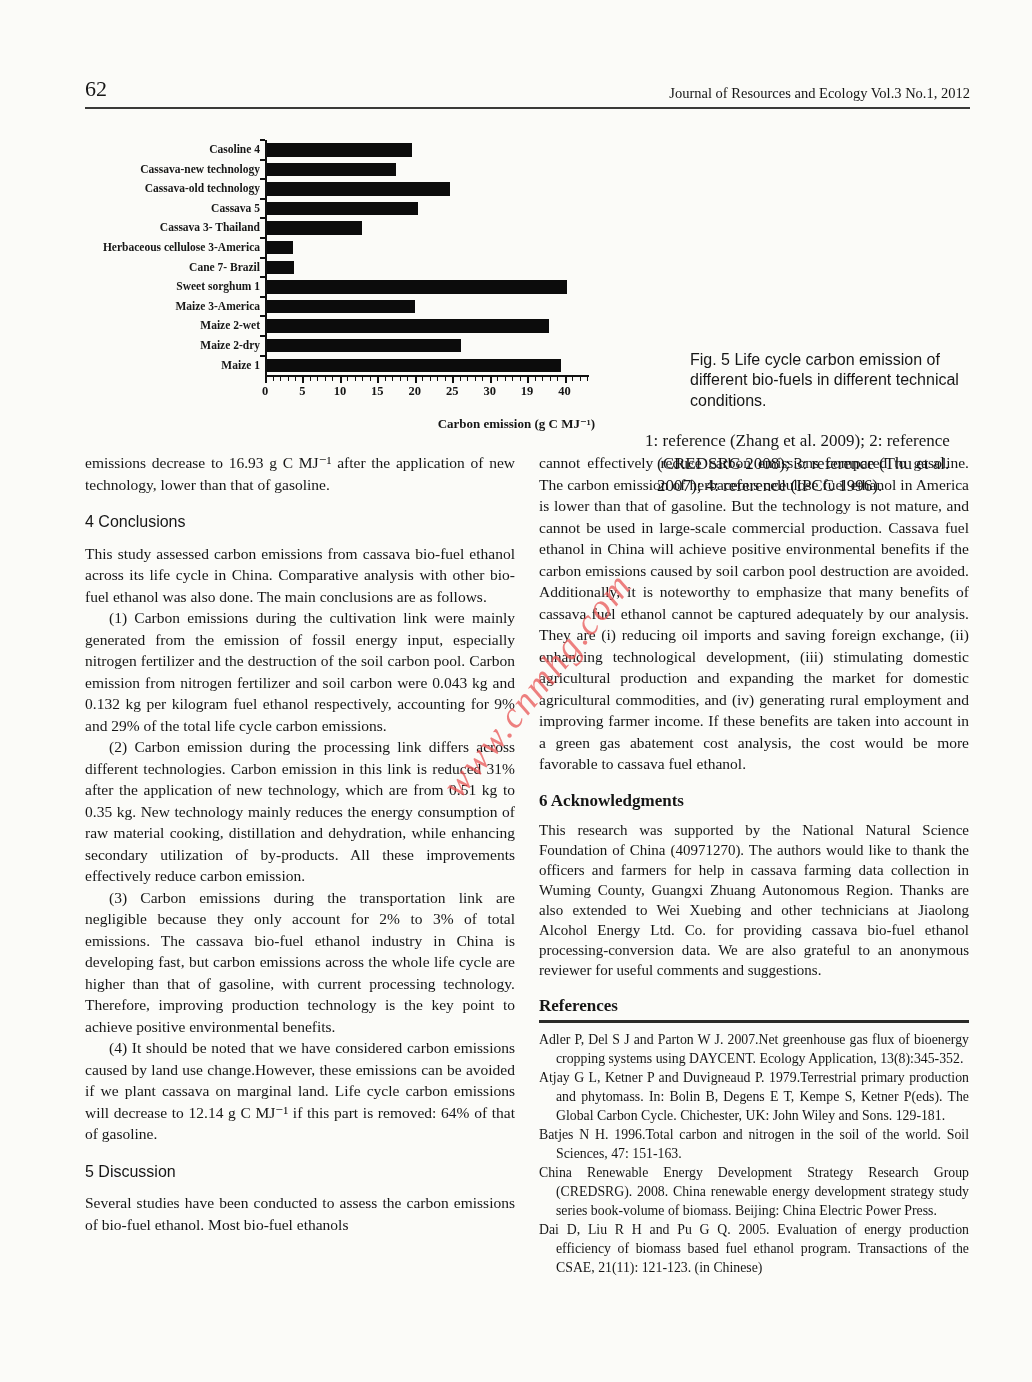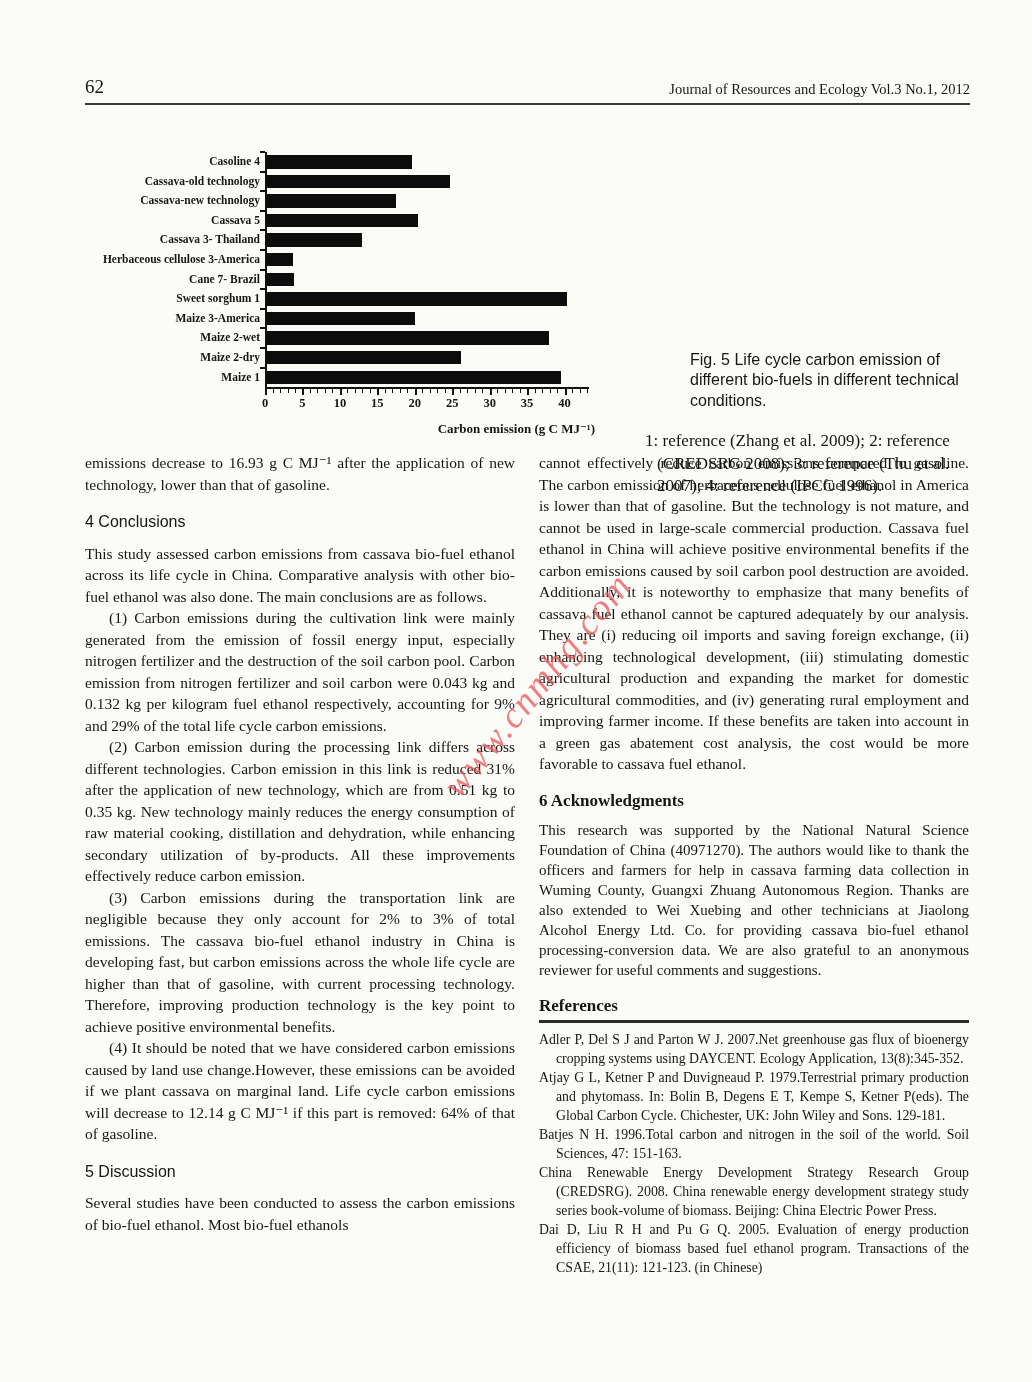--- a/index.html
+++ b/index.html
@@ -13,38 +13,38 @@
     overflow:hidden;
   }
 
   
   .header{
     position:absolute;top:76px;left:85px;right:62px;
     display:flex;justify-content:space-between;align-items:flex-end;
     border-bottom:2.5px solid #3a3a38;
     padding-bottom:5px;
   }
-  .pagenum{font-size:19px;}
+  .pagenum{font-size:22px;}
   .journal{font-size:14.5px;}
 
   
-  .figure{position:absolute;top:152px;left:90px;}
+  .figure{position:absolute;top:140px;left:90px;}
   .crow{display:flex;height:19.6px;}
   .clbl{
     width:170px;text-align:right;padding-right:5px;
     font-weight:bold;font-size:11.5px;line-height:19.6px;white-space:nowrap;
   }
   .ctrack{position:relative;width:322px;border-left:2px solid #111;}
   .ctrack::before{content:"";position:absolute;left:-7px;top:-1px;width:5px;height:2px;background:#111;}
   .cbar{position:absolute;left:0;top:3px;height:13.5px;}
   .xaxis{position:relative;margin-left:175px;width:324px;border-top:2px solid #111;height:24px;}
   .tick{position:absolute;top:0;width:1px;height:4px;background:#111;}
   .tick.major{height:6px;width:2px;}
   .tlab{position:absolute;top:7px;transform:translateX(-50%);font-weight:bold;font-size:12.5px;}
-  .xlabel{margin-left:175px;width:330px;text-align:right;font-weight:bold;font-size:13px;margin-top:8px;}
+  .xlabel{margin-left:175px;width:330px;text-align:right;font-weight:bold;font-size:13px;margin-top:15px;}
 
   .fig-caption{position:absolute;top:350px;left:645px;width:340px;}
   .fig-caption .cap{
     font-family:"Liberation Sans","DejaVu Sans",sans-serif;
     font-size:16px;line-height:1.28;margin-left:45px;
   }
   .fig-caption .note{
     font-size:17px;line-height:1.32;margin-top:19px;
     padding-left:12px;text-indent:-12px;
   }
@@ -93,29 +93,29 @@
 
   <div class="figure">
     <div id="chartRows">
         <div class="crow">
           <span class="clbl">Casoline 4</span>
           <div class="ctrack">
             <div class="cbar" style="width: 144.5px; background: rgb(12, 12, 12);"></div>
           </div>
         </div>
         <div class="crow">
+          <span class="clbl">Cassava-new technology</span>
+          <div class="ctrack">
+            <div class="cbar" style="width: 128.8px; background: rgb(12, 12, 12);"></div>
+          </div>
+        </div>
+        <div class="crow">
           <span class="clbl">Cassava-old technology</span>
           <div class="ctrack">
             <div class="cbar" style="width: 182.7px; background: rgb(12, 12, 12);"></div>
-          </div>
-        </div>
-        <div class="crow">
-          <span class="clbl">Cassava-new technology</span>
-          <div class="ctrack">
-            <div class="cbar" style="width: 128.8px; background: rgb(12, 12, 12);"></div>
           </div>
         </div>
         <div class="crow">
           <span class="clbl">Cassava 5</span>
           <div class="ctrack">
             <div class="cbar" style="width: 151.3px; background: rgb(12, 12, 12);"></div>
           </div>
         </div>
         <div class="crow">
           <span class="clbl">Cassava 3- Thailand</span>
@@ -211,21 +211,21 @@
         <div class="tick" style="left: 307px;"></div>
         <div class="tick" style="left: 314.5px;"></div>
         <div class="tick" style="left: 322px;"></div>
         <div class="tlab" style="left: 0px;">0</div>
         <div class="tlab" style="left: 37.4px;">5</div>
         <div class="tlab" style="left: 74.9px;">10</div>
         <div class="tlab" style="left: 112.3px;">15</div>
         <div class="tlab" style="left: 149.8px;">20</div>
         <div class="tlab" style="left: 187.2px;">25</div>
         <div class="tlab" style="left: 224.7px;">30</div>
-        <div class="tlab" style="left: 262.1px;">35</div>
+        <div class="tlab" style="left: 262.1px;">19</div>
         <div class="tlab" style="left: 299.5px;">40</div>
       </div>
     <div class="xlabel">Carbon emission (g C MJ⁻¹)</div>
   </div>
 
   <div class="fig-caption">
     <div class="cap">Fig. 5 Life cycle carbon emission of different bio-fuels in different technical conditions.</div>
     <div class="note">1: reference (Zhang et al. 2009); 2: reference (CREDSRG 2008); 3: reference (Thu  et al. 2007); 4: reference (IPCC 1996).</div>
   </div>
 

